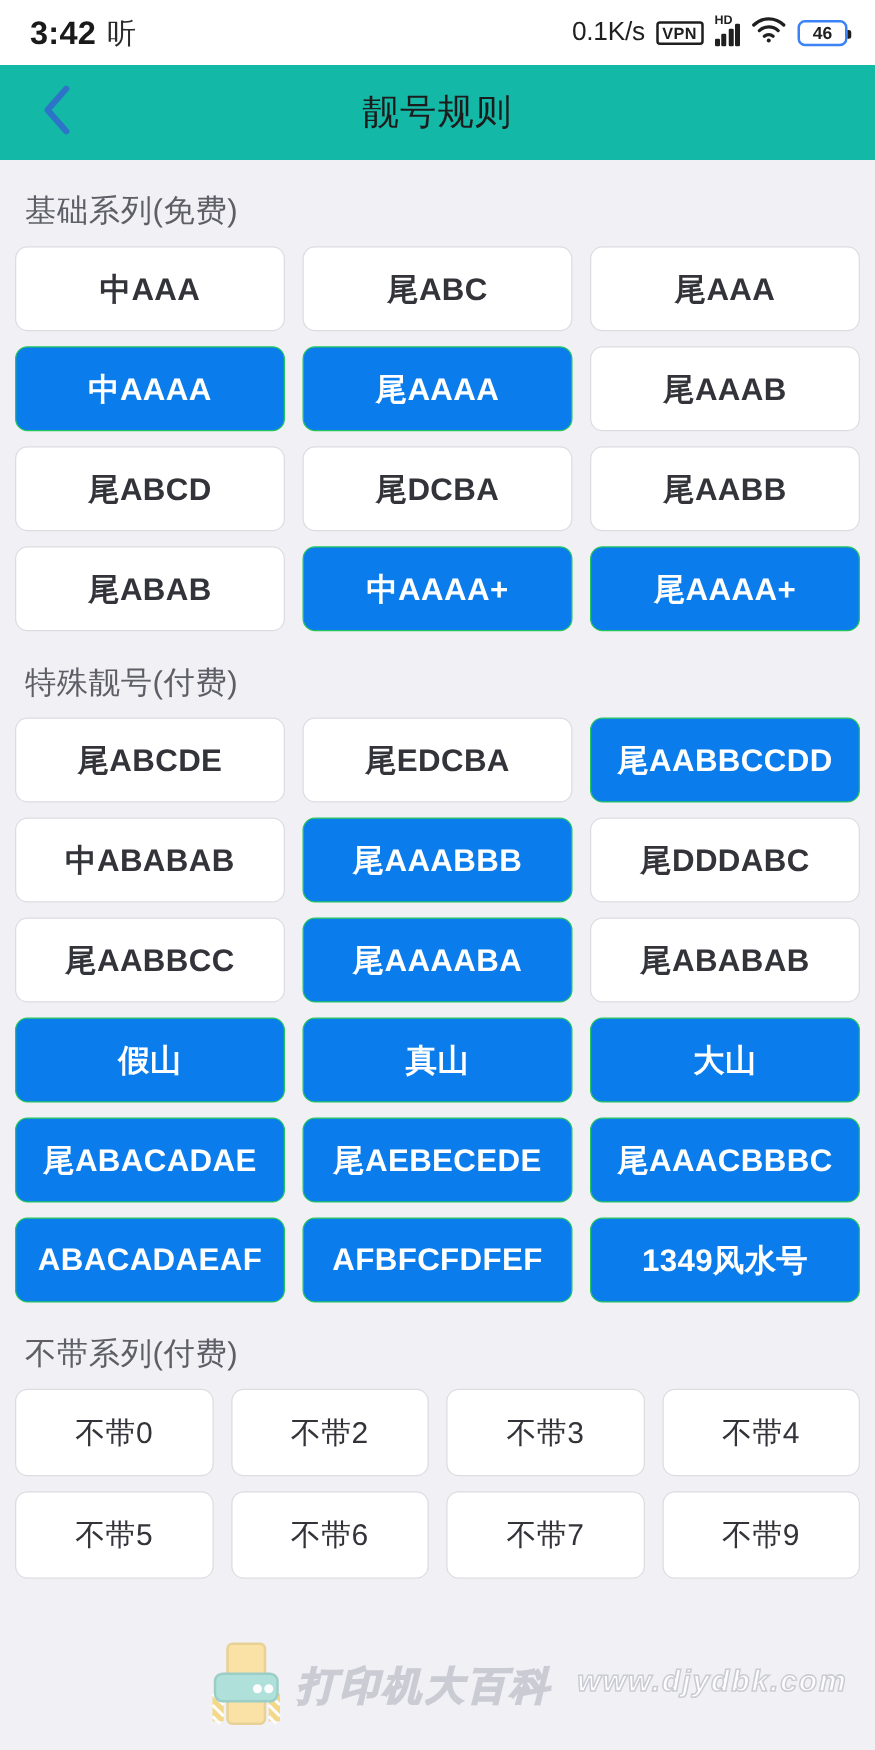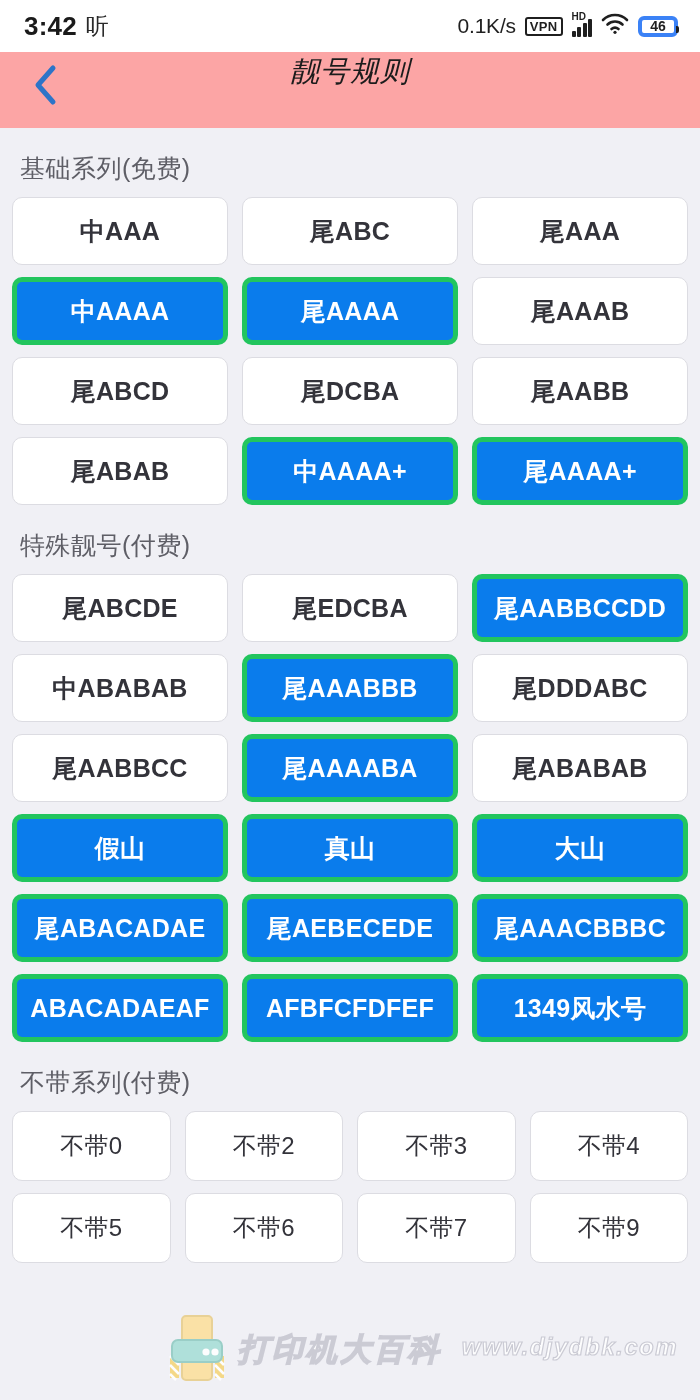--- a/index.html
+++ b/index.html
@@ -72,43 +72,42 @@
     line-height: 1;
   }
   .sig-bar { width: 4px; background: #1f1f1f; border-radius: 1px; }
   .sig-bar.b1 { height: 6px; }
   .sig-bar.b2 { height: 10px; }
   .sig-bar.b3 { height: 14px; }
   .sig-bar.b4 { height: 18px; }
   .wifi-icon { display: block; }
   .batt {
     width: 40px; height: 21px;
-    border: 4px solid #3b82f6;
+    border: 2px solid #3b82f6;
     border-radius: 6px;
     display: flex; align-items: center; justify-content: center;
     position: relative;
   }
   .batt::after {
     content: "";
     position: absolute;
     right: -5px; top: 6px;
     width: 3px; height: 7px;
     background: #1f1f1f;
     border-radius: 0 2px 2px 0;
   }
   .batt-num { font-size: 14px; font-weight: 600; color: #1f1f1f; line-height: 1; }
 
   
   .nav-bar {
     height: 76px;
-    background: #fca5a5;
-    display: flex;
-    align-items: flex-start;
+    background: #14b8a6;
+    display: flex;
+    align-items: center;
     position: relative;
-    font-style: italic;
   }
   .nav-back {
     width: 70px;
     height: 70px;
     display: flex;
     align-items: center;
     justify-content: center;
     margin-left: 10px;
     cursor: pointer;
   }
@@ -155,21 +154,21 @@
     user-select: none;
     white-space: nowrap;
   }
   .chip.off {
     background: #ffffff;
     border: 1px solid #dcdce2;
     color: #33333a;
   }
   .chip.on {
     background: #0a7cec;
-    border: 5px solid #22c55e;
+    border: 1px solid #22c55e;
     color: #ffffff;
   }
   .grid.cols-4 .chip { height: 70px; font-size: 24px; }
 
   
   .watermark {
     position: absolute;
     right: 22px;
     bottom: 12px;
     display: flex;

